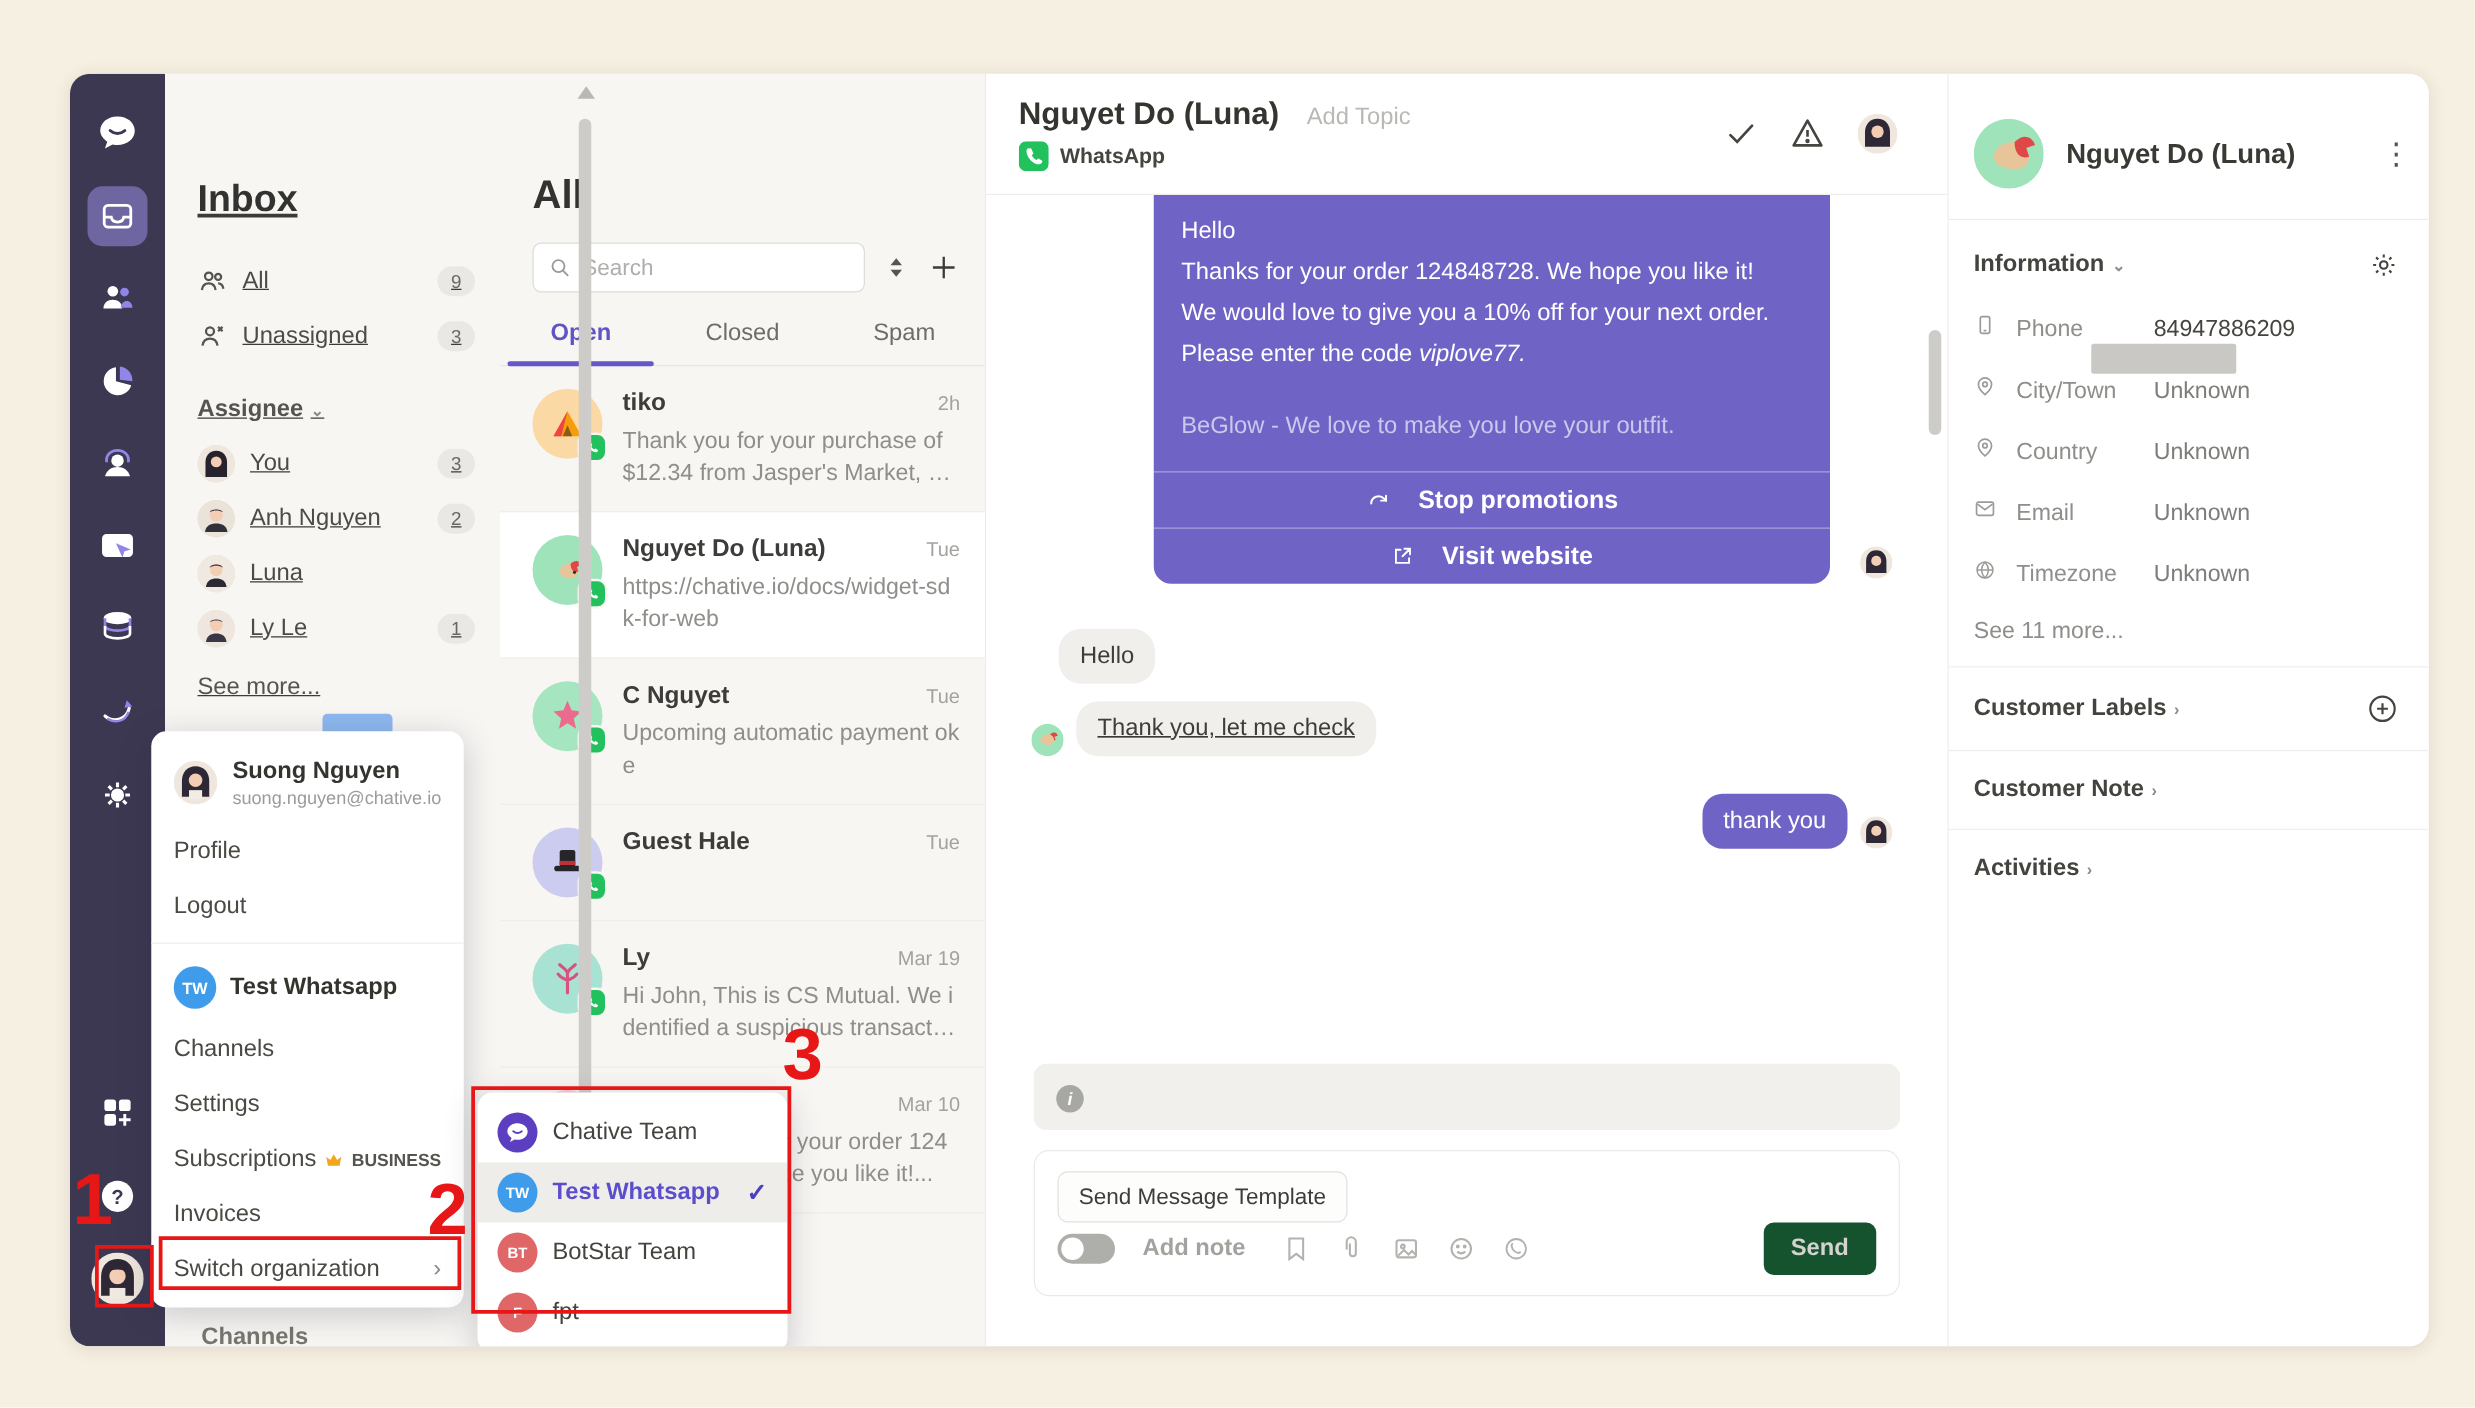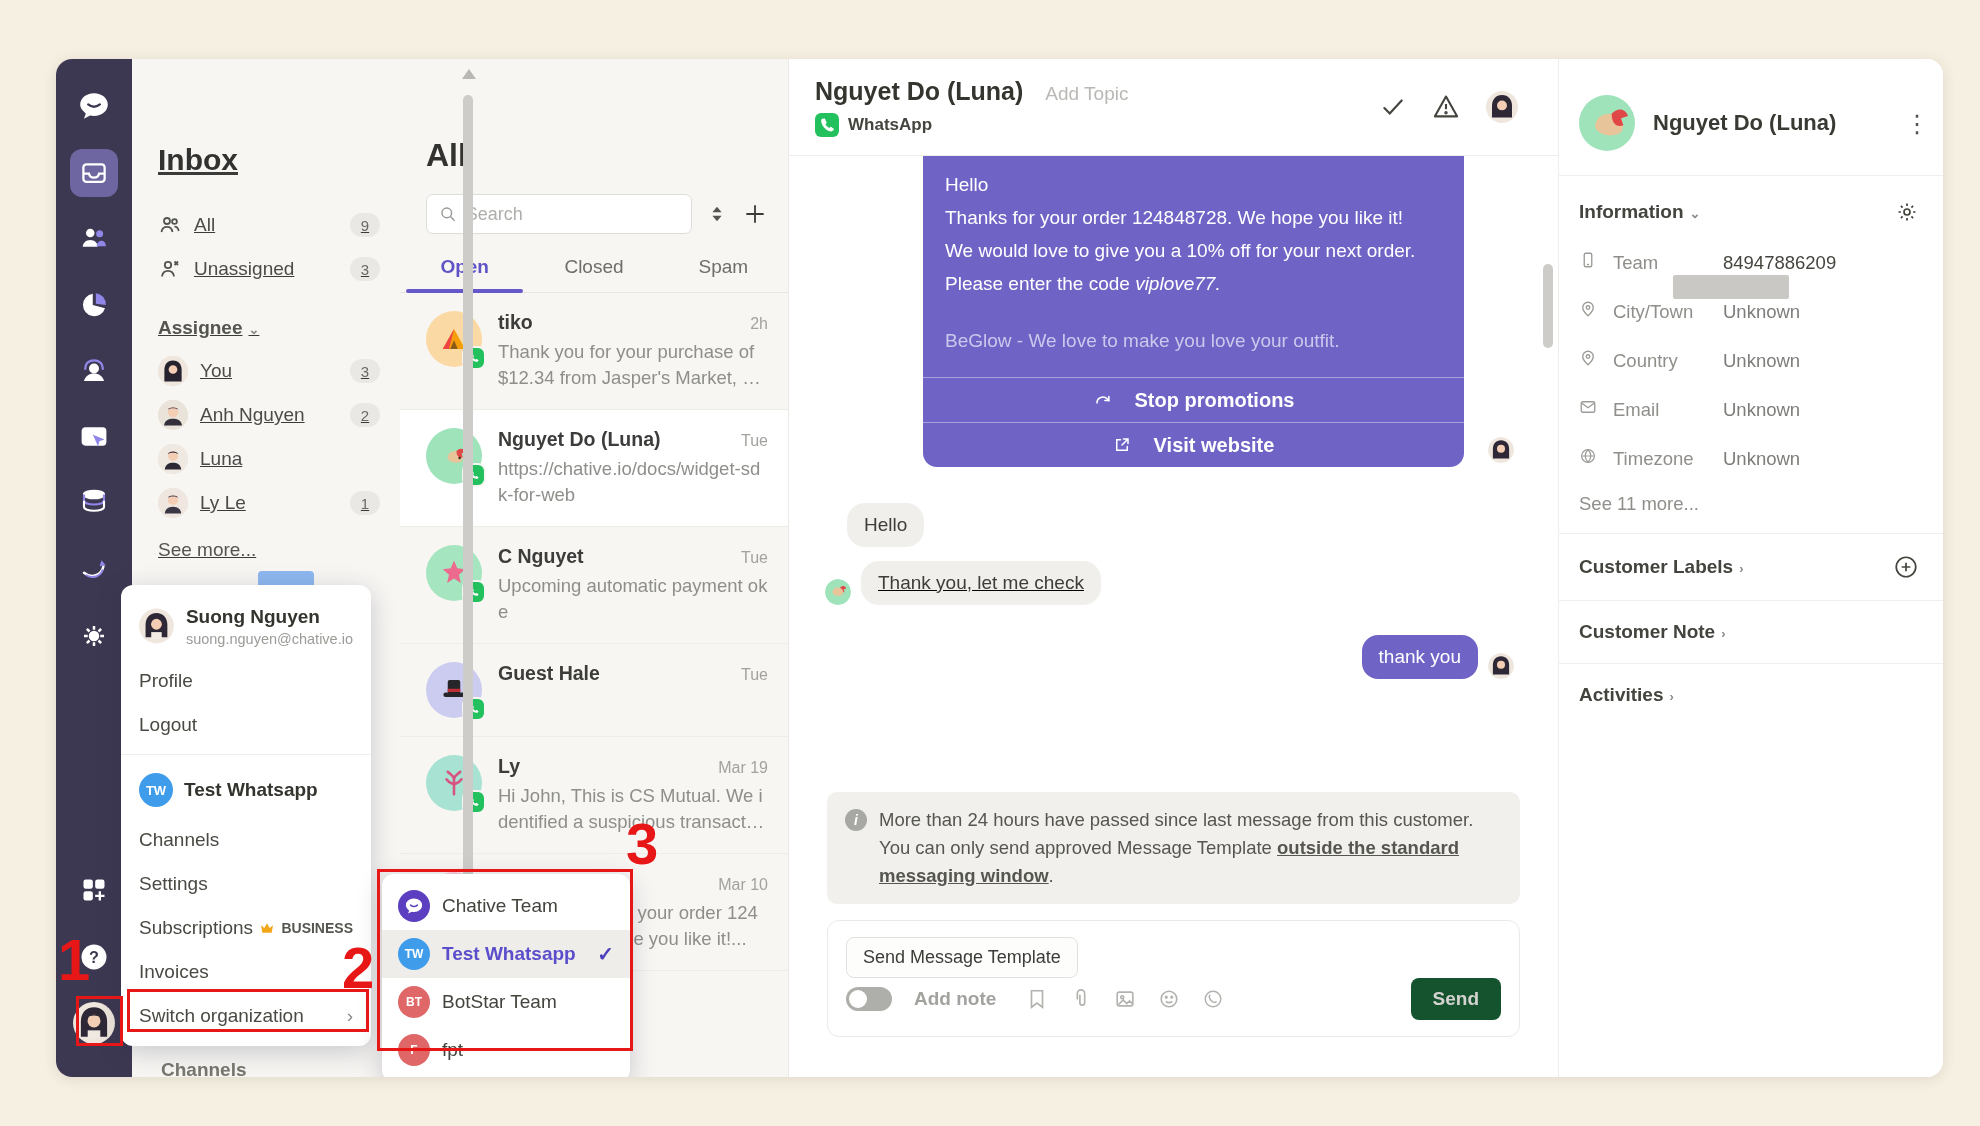--- a/index.html
+++ b/index.html
@@ -550,21 +550,20 @@
       </div>
 
       <div class="ch-scroll">
         <div class="ch-thumb"></div>
 
       </div>
     </div>
 
     <div class="banner">
       <div class="info-dot">i</div>
-      <div class="banner-txt"><span>More than 24 hours have passed since last message from this customer. You can only send approved Message Template </span><span style="text-decoration:underline;font-weight:700;">outside the standard messaging window</span><span>.</span></div>
     </div>
 
     <div class="composer">
       <span class="tmpl-send-btn">Send Message Template</span>
       <div class="composer-row">
         <div class="toggle"></div>
         <span class="addnote">Add note</span>
         <svg width="22" height="22" viewBox="0 0 24 24" fill="none" stroke="#b3b2ae" stroke-width="1.8">
               <path d="M6 3h12v18l-6-4.5L6 21z"></path>
             </svg>
@@ -610,21 +609,21 @@
             <path d="M12 3.5v2.4M12 18.1v2.4M3.5 12h2.4M18.1 12h2.4M5.9 5.9l1.7 1.7M16.4 16.4l1.7 1.7M18.1 5.9l-1.7 1.7M7.6 16.4l-1.7 1.7"></path>
           </svg>
     </div>
 
     <div style="margin-top:14px;">
       <div class="fieldrow">
         <span class="fi"><svg width="18" height="18" viewBox="0 0 24 24" fill="none" stroke="#9c9b97" stroke-width="1.8">
                 <rect x="7" y="3" width="10" height="18" rx="2"></rect>
                 <path d="M10.5 18h3"></path>
               </svg></span>
-        <span class="fl">Team</span>
+        <span class="fl">Phone</span>
             <span class="fv dark">84947886209</span>
       </div>
       <div class="fieldrow">
         <span class="fi"><svg width="18" height="18" viewBox="0 0 24 24" fill="none" stroke="#9c9b97" stroke-width="1.8">
                 <path d="M12 21s7-6.2 7-11a7 7 0 1 0-14 0c0 4.8 7 11 7 11z"></path>
                 <circle cx="12" cy="10" r="2.4"></circle>
               </svg></span>
         <span class="fl">City/Town</span>
             <span class="fv">Unknown</span>
       </div>

